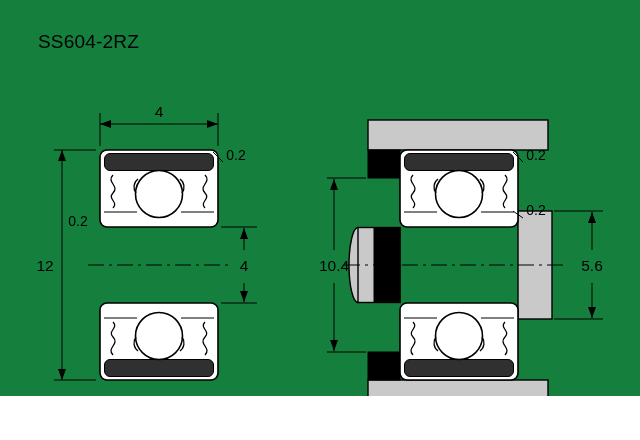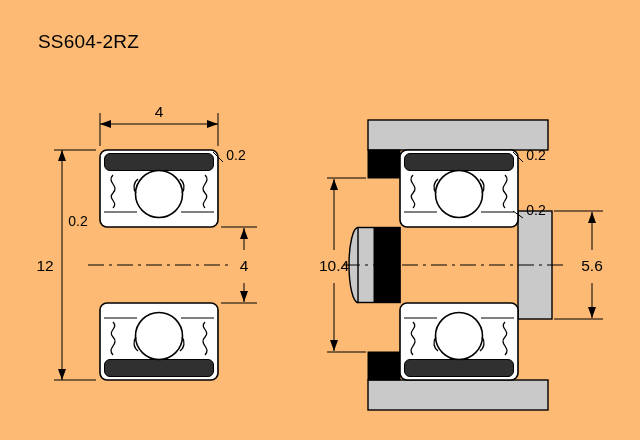--- a/index.html
+++ b/index.html
@@ -1,16 +1,16 @@
 <!DOCTYPE html>
 <html><head>
 <meta charset="utf-8">
 <style>
   html,body{margin:0;padding:0;background:#fff;}
-  .canvas{position:relative;width:640px;height:440px;background:#fdba74;overflow:hidden;
+  .canvas{position:relative;width:640px;height:396px;background:#15803d;overflow:hidden;
           font-family:"Liberation Sans",sans-serif;}
   svg{display:block;}
   svg text{font-family:"Liberation Sans",sans-serif;fill:#000;}
   .title-text{font-size:19px;font-weight:500;letter-spacing:0.2px;}
   .dim-text{font-size:15.5px;}
   .dim-text-sm{font-size:14px;}
   .outline{fill:#fff;stroke:#000;stroke-width:1.6;}
   .thin{fill:none;stroke:#000;stroke-width:1.3;}
   .hair{stroke:#000;stroke-width:1;}
   .dimline{stroke:#000;stroke-width:1;fill:none;}

